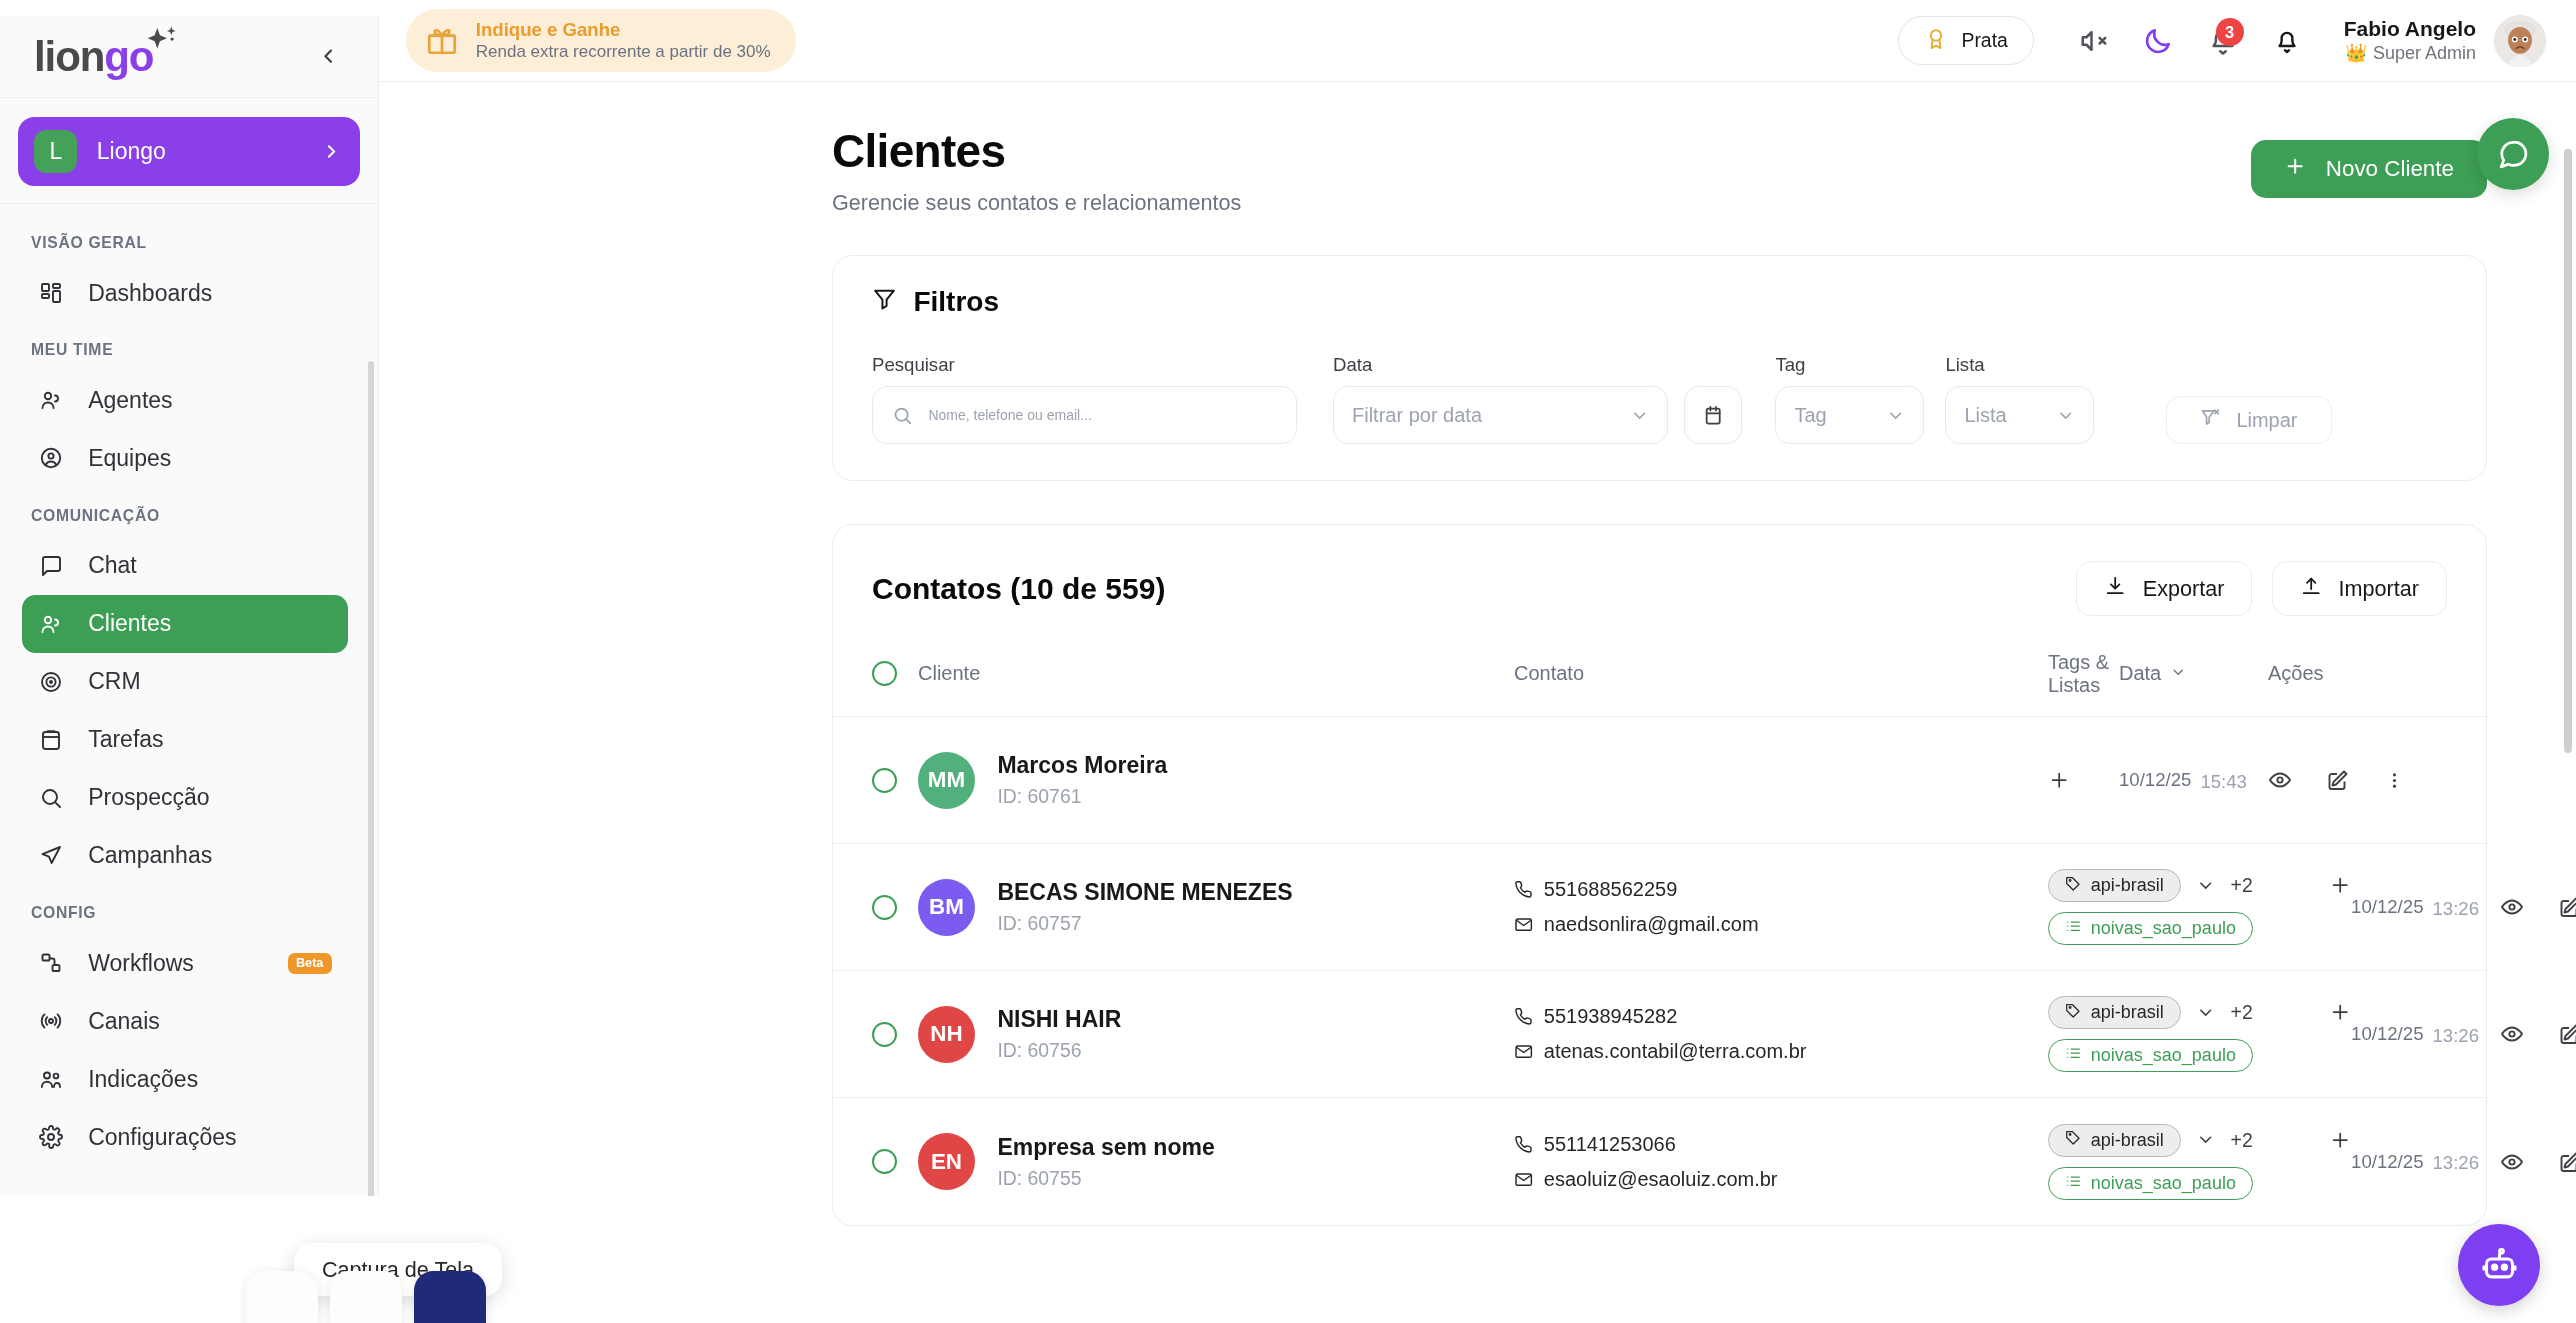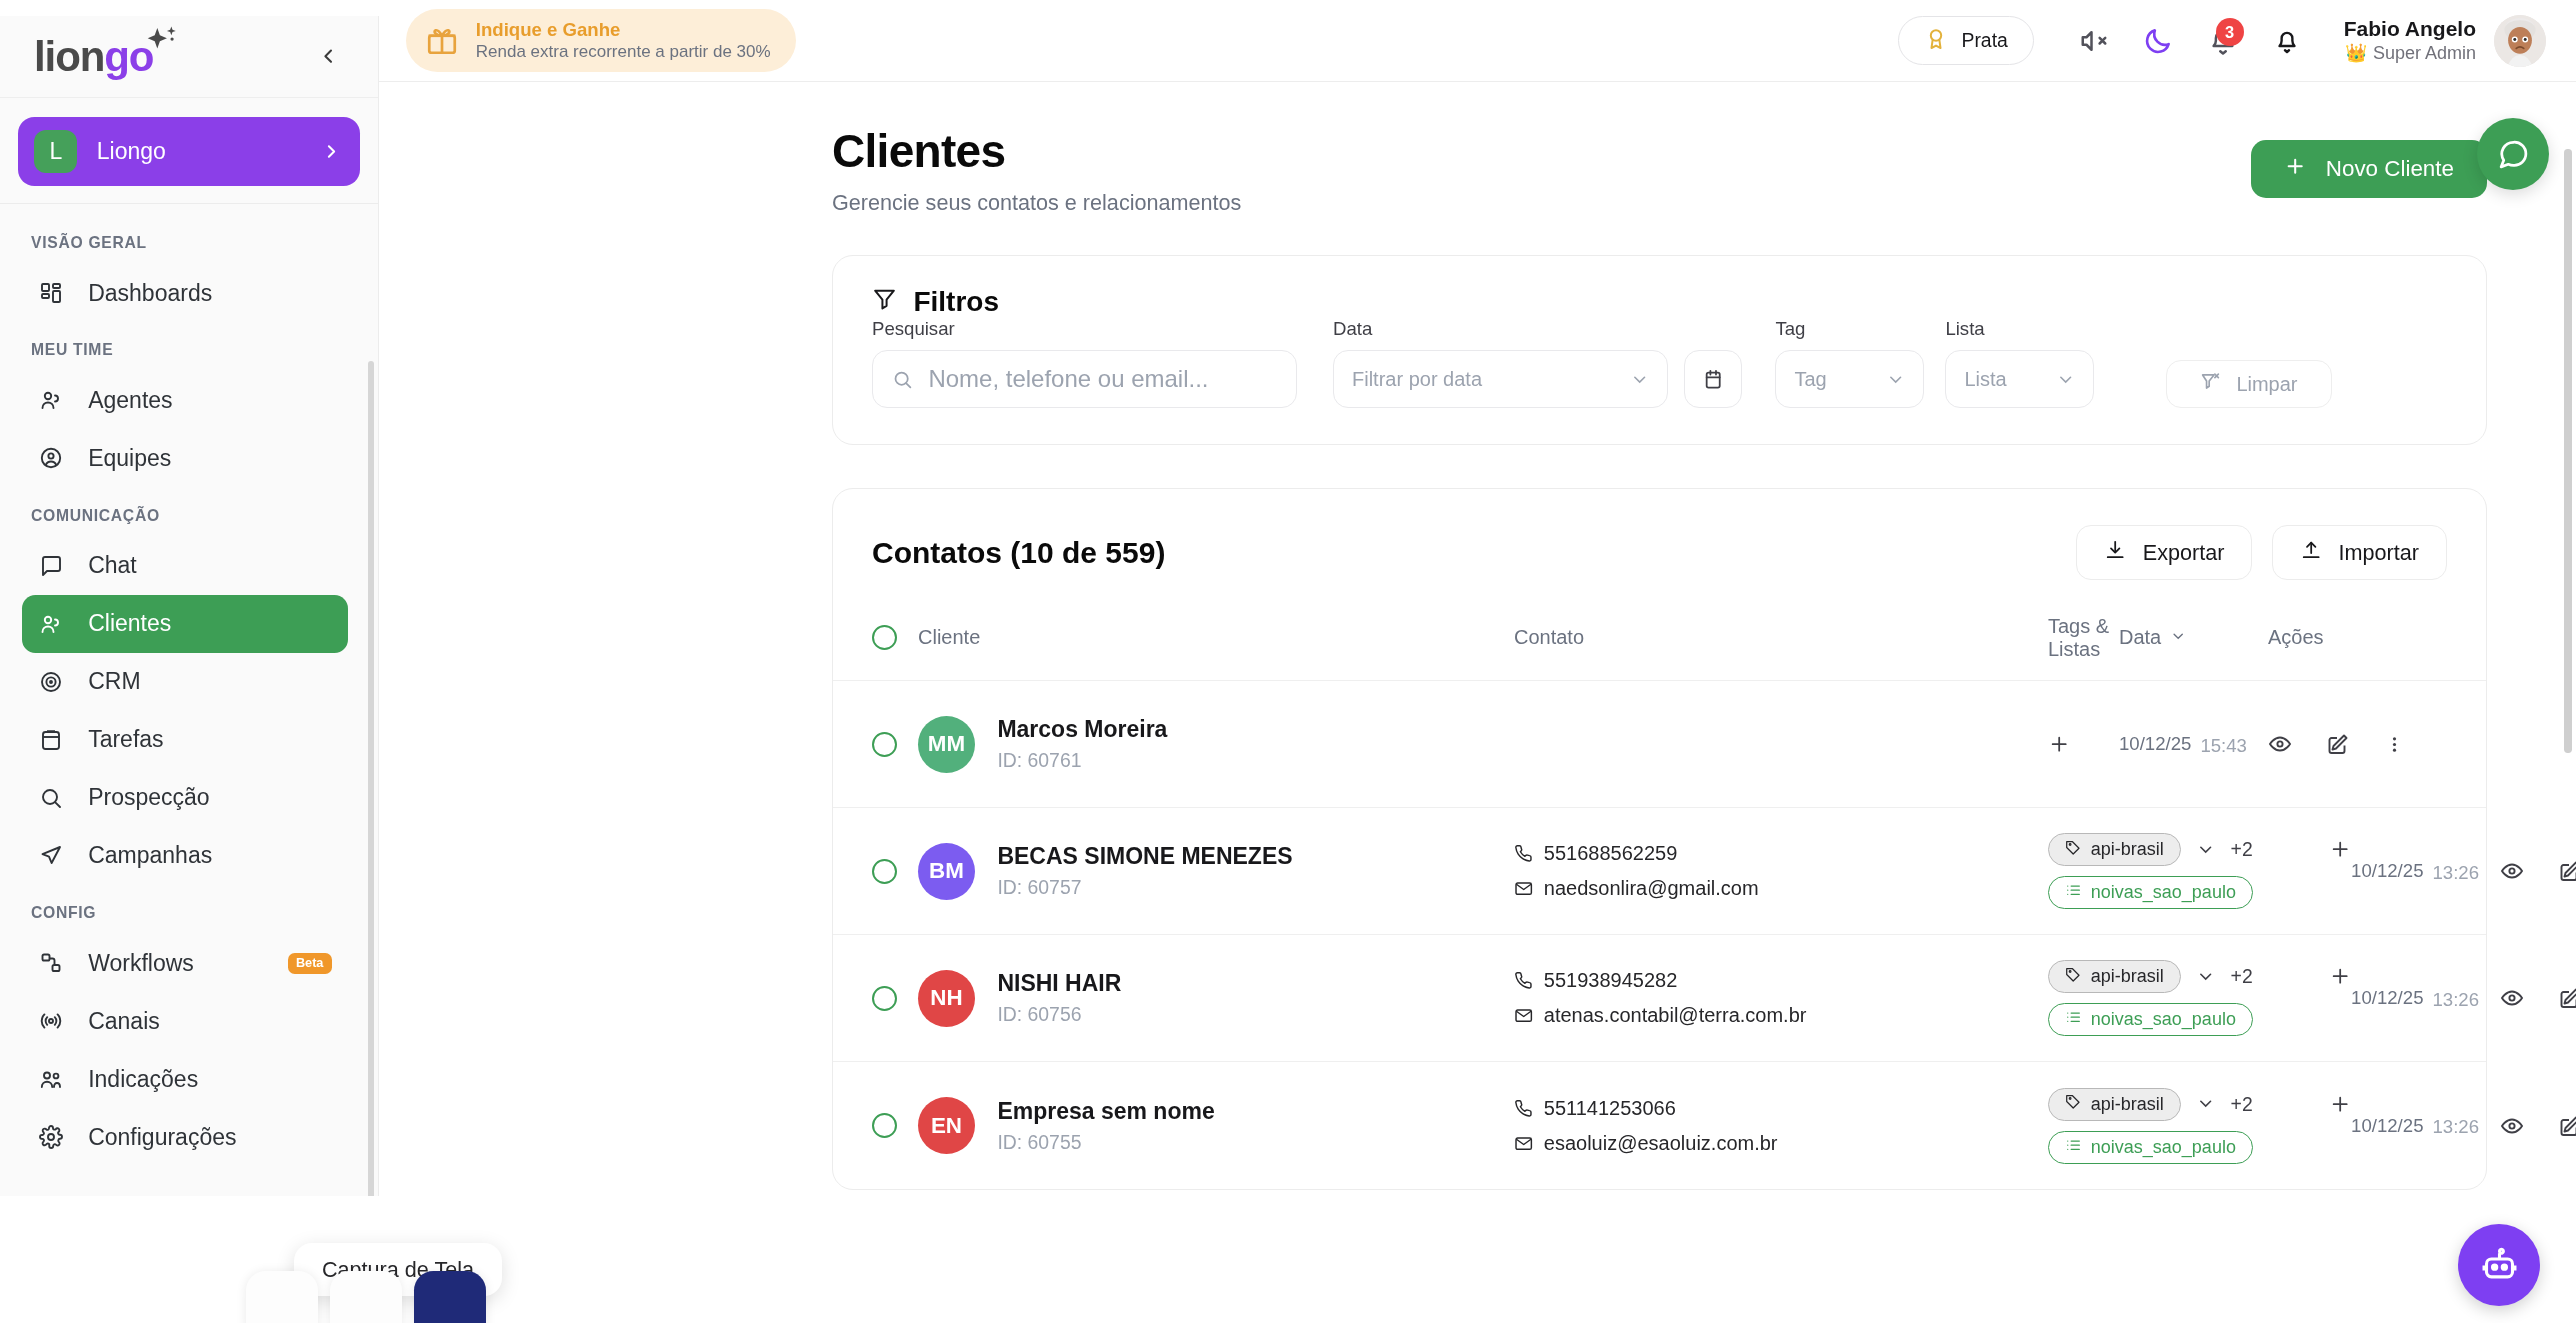--- a/index.html
+++ b/index.html
@@ -123,34 +123,34 @@
     display: flex; align-items: center; gap: 19.4px; font-size: 22.4px;
     font-family: inherit; cursor: pointer; justify-content: flex-end;
   }
 
   .card {
     border: 1.5px solid #ececec; border-radius: 21px; background: #fff;
     margin-top: 39px; padding: 30px 39px 36px 39px;
   }
   .card-title { display: flex; align-items: center; gap: 16.4px; font-size: 28px; font-weight: 700; color: #0a0a0a; }
 
-  .filters-row { display: flex; align-items: flex-end; gap: 0; }
+  .filters-row { display: flex; align-items: flex-end; gap: 0; margin-top: 36px; }
   .field-label { font-size: 18.6px; color: #3f3f46; margin-bottom: 10.4px; display: block; }
   .fgrp { display: flex; flex-direction: column; }
   .fgrp.search { flex: 0 0 425px; margin-right: 36px; }
   .fgrp.data { flex: 0 0 335px; }
   .fgrp.tag { flex: 0 0 149px; margin-left: 33px; }
   .fgrp.lista { flex: 0 0 149px; margin-left: 21px; }
   .input-wrap {
     display: flex; align-items: center; height: 58px; border: 1.5px solid #e9e9ec;
     border-radius: 15px; padding: 0 19.4px; background: #fff; cursor: text;
   }
   .input-wrap .ico { color: #9ca3af; margin-right: 15px; display: flex; }
   .input-wrap input {
-    border: none; outline: none; font-size: 24px; color: #18181b;
+    border: none; outline: none; font-size: 14px; color: #18181b;
     font-family: inherit; flex: 1; background: transparent;
   }
   .input-wrap input::placeholder { color: #9ca3af; }
   .select-box {
     display: flex; align-items: center; height: 58px; border: 1.5px solid #e9e9ec;
     border-radius: 15px; padding: 0 18px; cursor: pointer; background: #fff;
   }
   .select-val { font-size: 20px; color: #9ca3af; flex: 1; }
   .select-chev { color: #9ca3af; display: flex; }
   .cal-btn {

